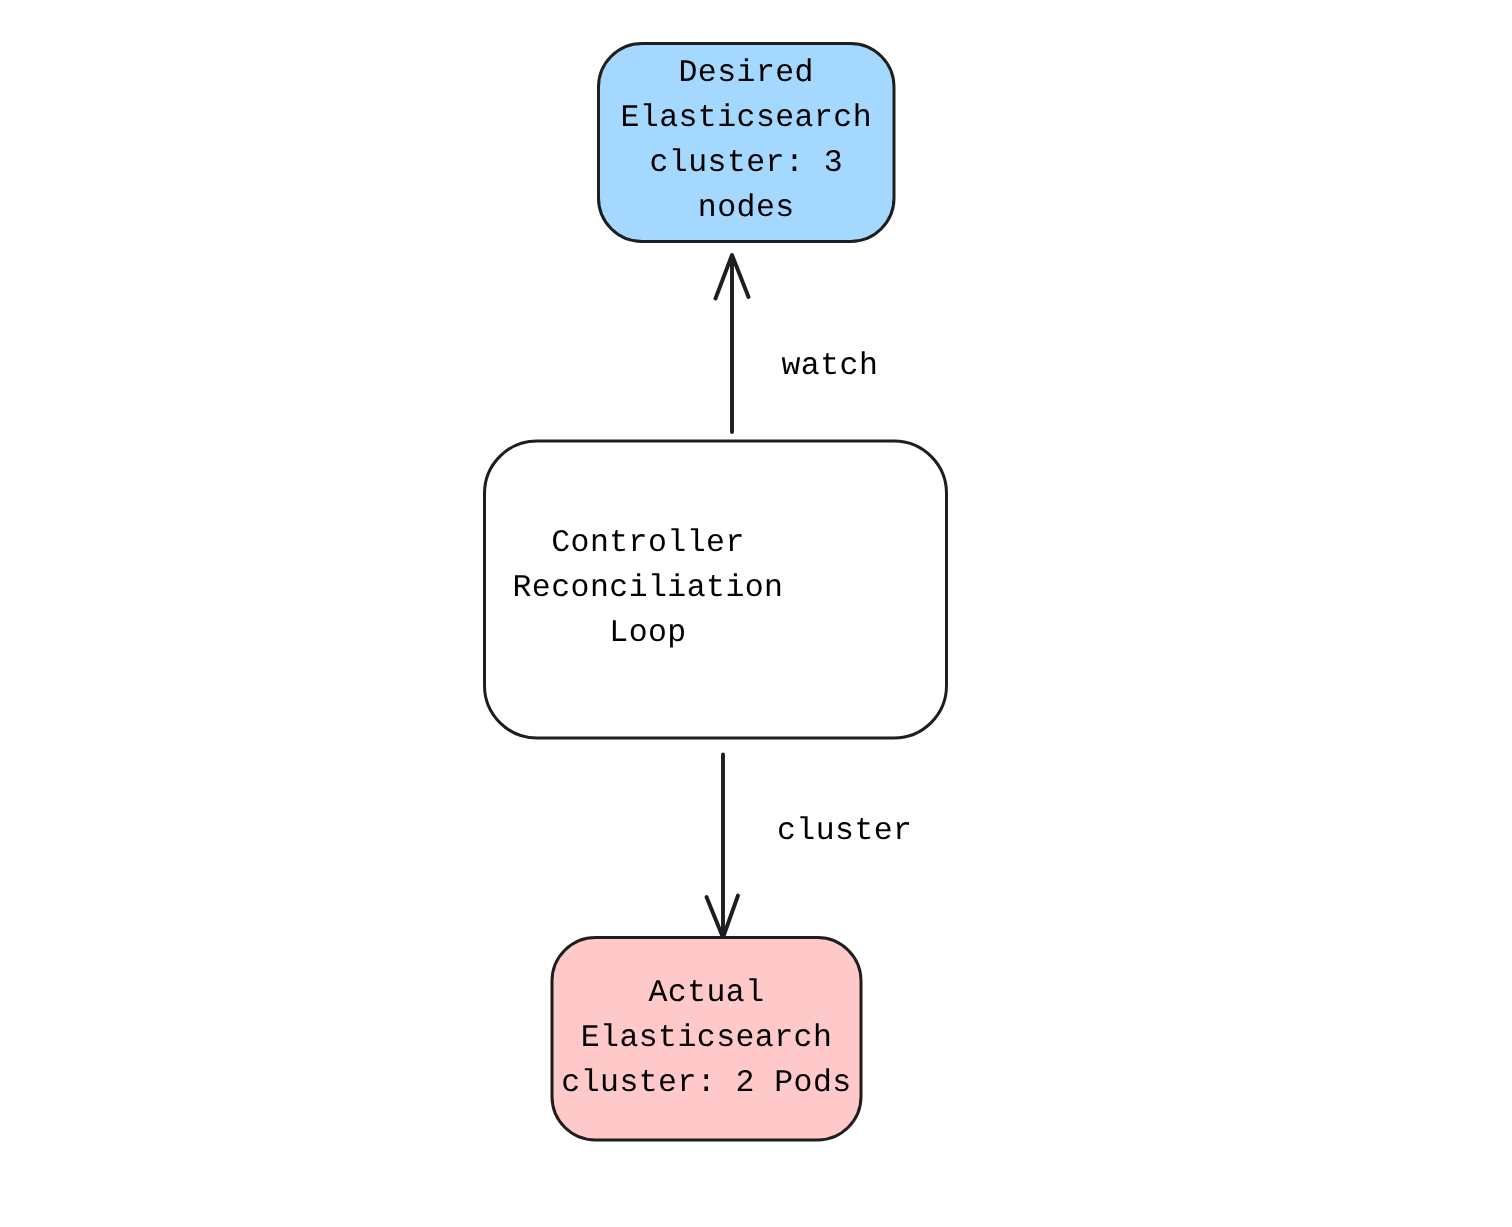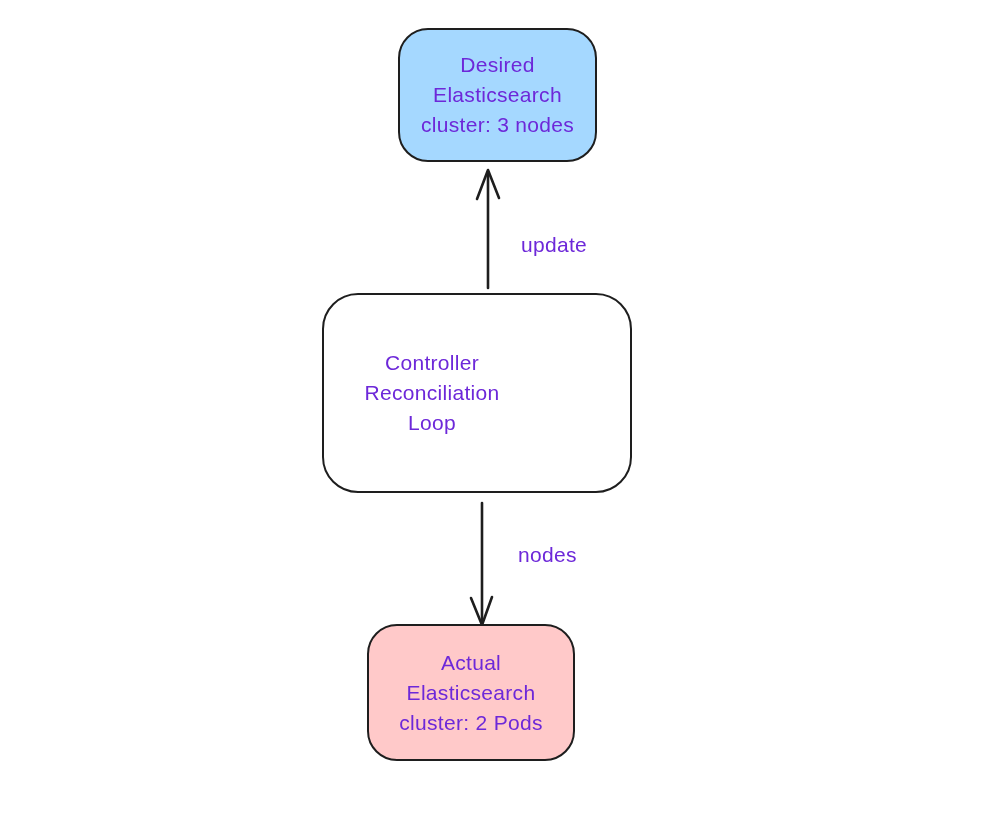--- a/index.html
+++ b/index.html
@@ -5,22 +5,22 @@
   html, body {
     margin: 0;
     padding: 0;
     background: #ffffff;
   }
   .canvas {
     position: relative;
     width: 1008px;
     height: 818px;
     background: #ffffff;
-    font-family: Liberation Sans, sans-serif;
-    color: #6d28d9;
+    font-family: Liberation Mono, monospace;
+    color: #000000;
     overflow: hidden;
   }
   .arrows-layer {
     position: absolute;
     left: 0;
     top: 0;
     width: 1008px;
     height: 818px;
     pointer-events: none;
   }
@@ -115,17 +115,17 @@
 Reconciliation
 Loop</div>
   </div>
 
   <div class="node node-actual">
     <div class="node-label">Actual
 Elasticsearch
 cluster: 2 Pods</div>
   </div>
 
-  <div class="edge-label edge-label-watch">update</div>
+  <div class="edge-label edge-label-watch">watch</div>
 
-  <div class="edge-label edge-label-update">nodes</div>
+  <div class="edge-label edge-label-update">cluster</div>
 
 </div>
 
 </body></html>

